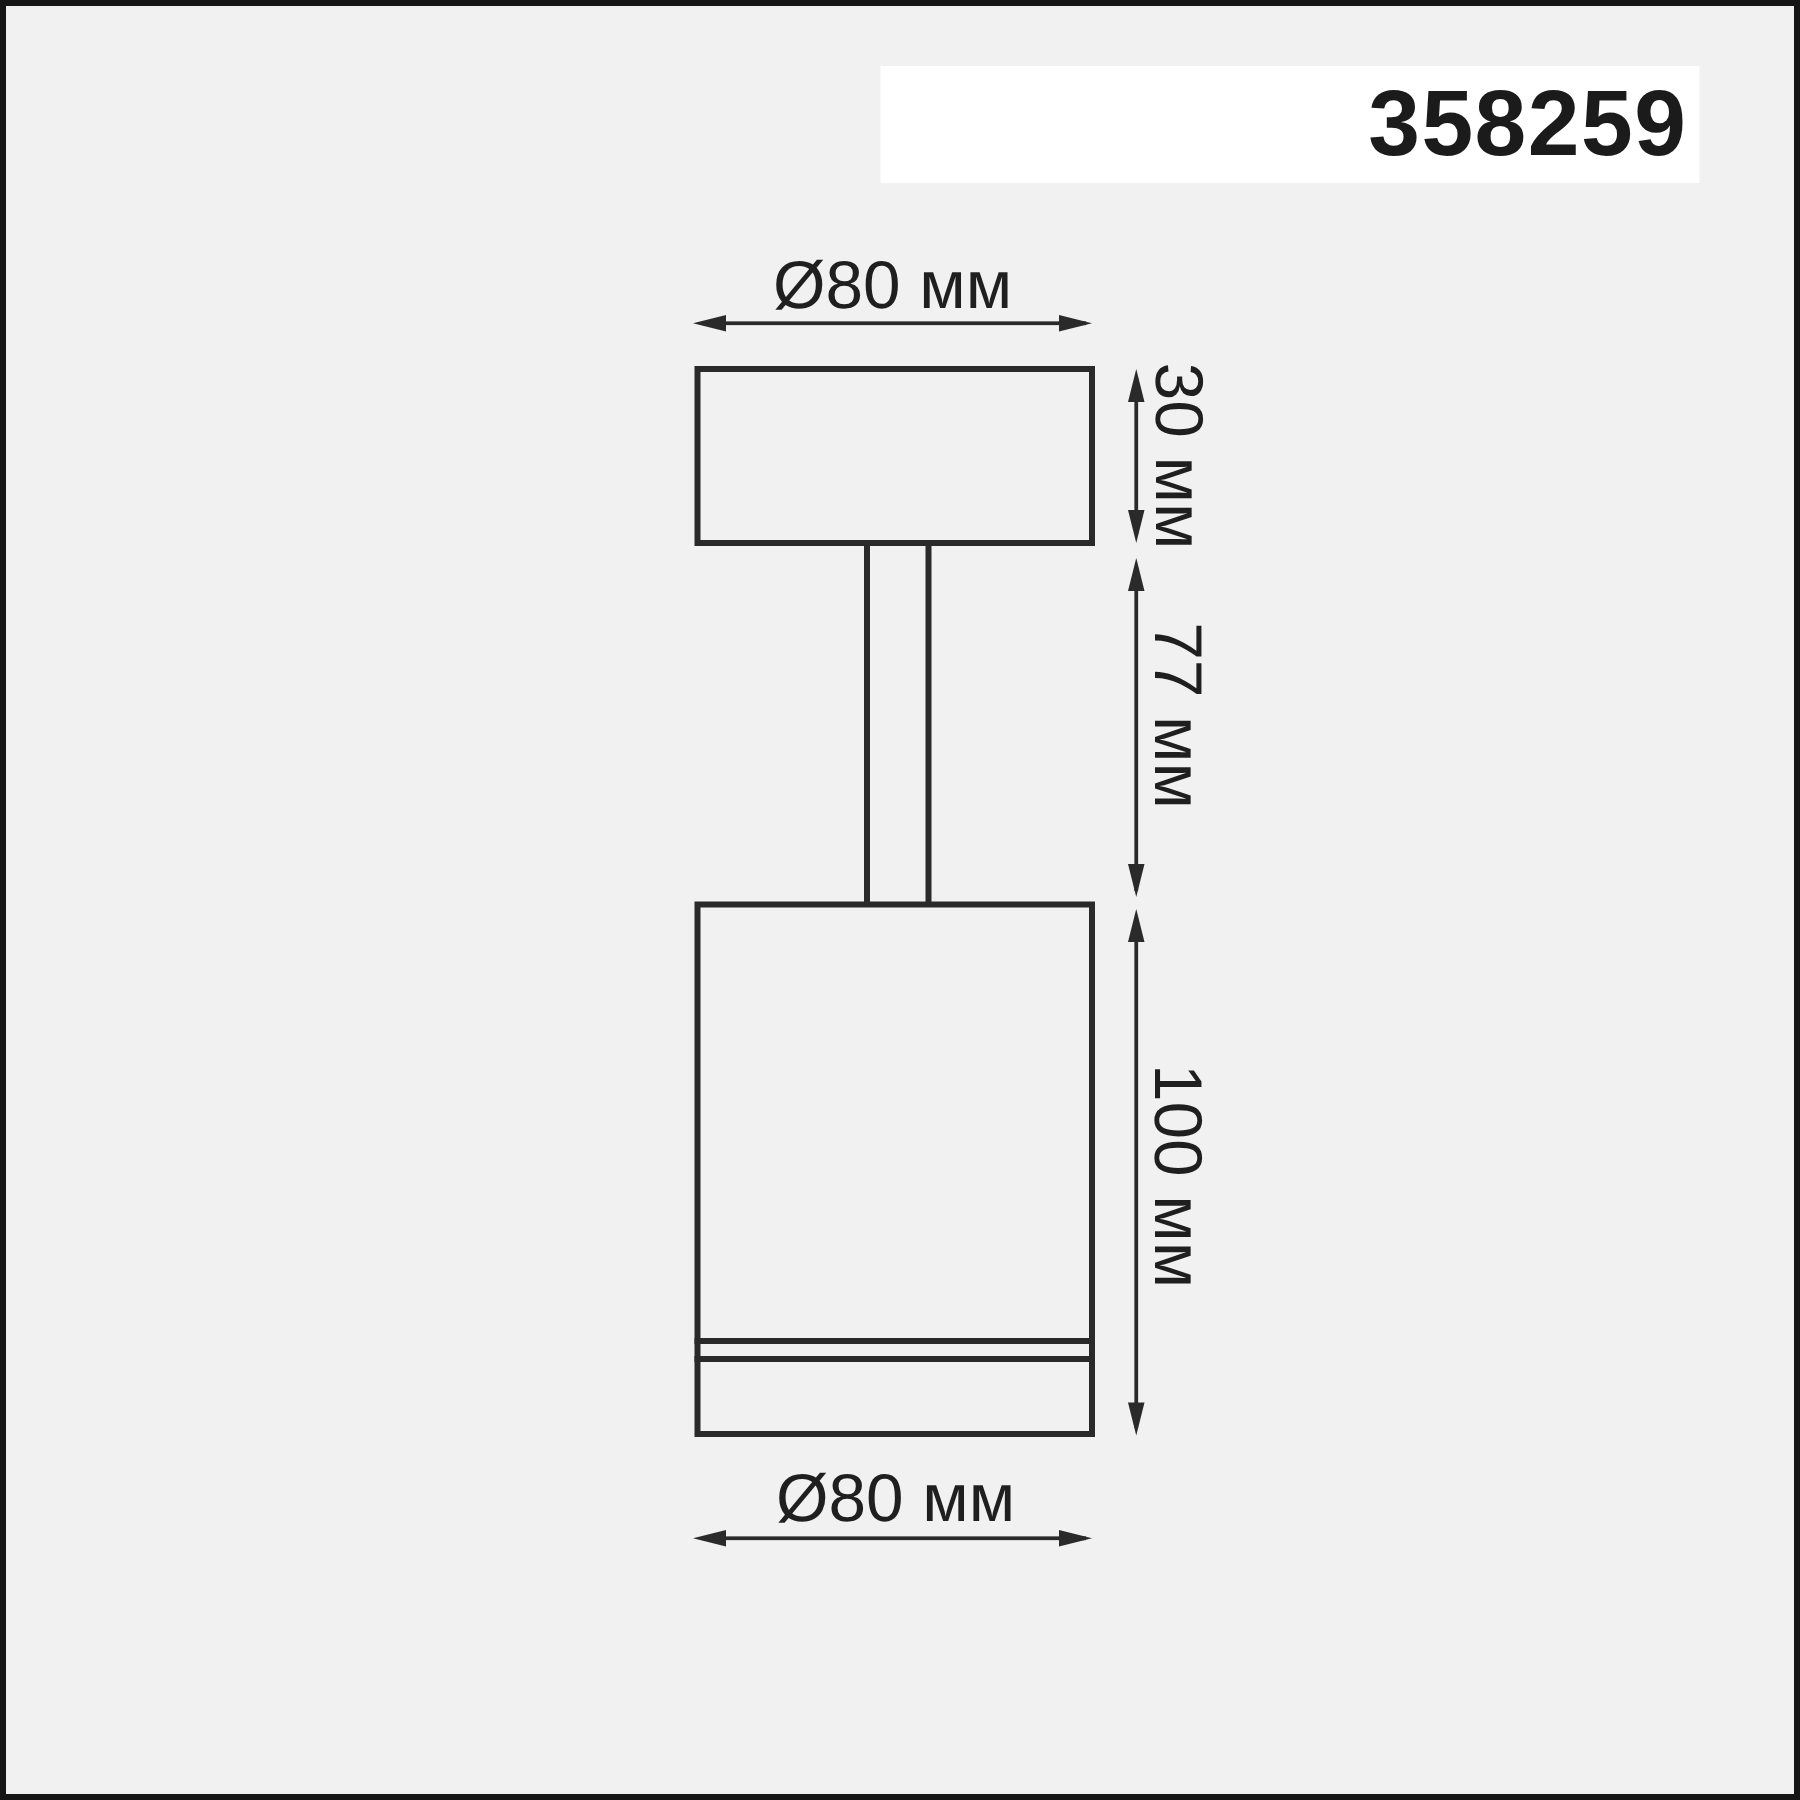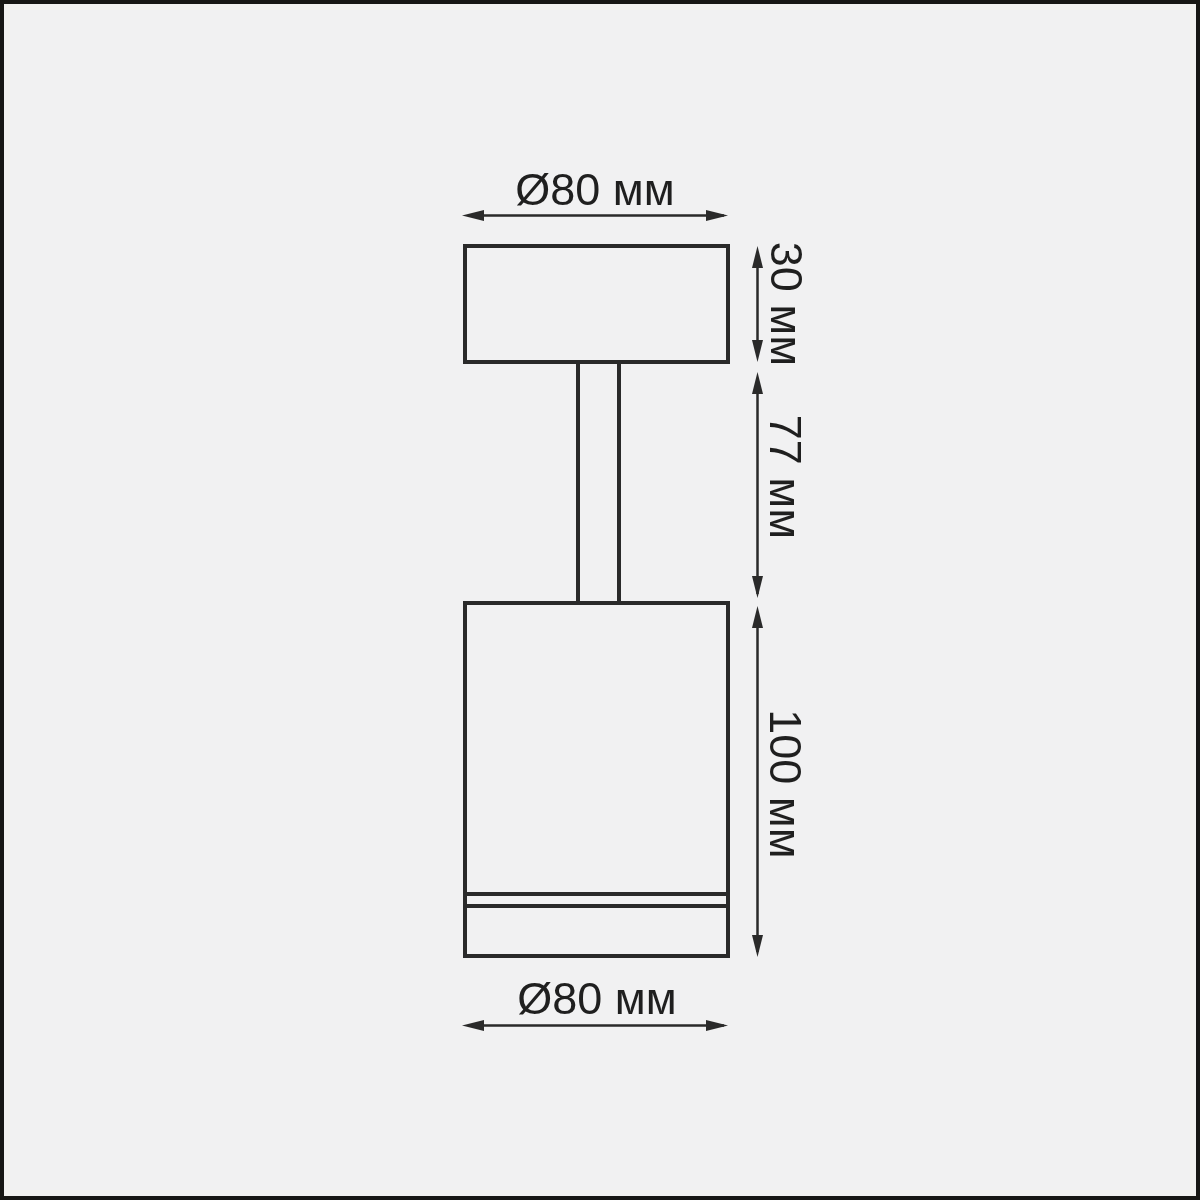--- a/index.html
+++ b/index.html
@@ -79,20 +79,23 @@
   .rot90 { transform: rotate(90deg); transform-origin: center center; }
   .dim-30  { left: 714px; top: 282px; width: 145px; height: 44px; }
   .dim-77  { left: 706px; top: 455px; width: 160px; height: 44px; }
   .dim-100 { left: 691px; top: 762px; width: 190px; height: 44px; }
 </style>
 </head>
 <body>
 
 <div class="stage">
 
+  <div class="article-band">
+    <span class="article-number">358259</span>
+  </div>
 
   <div class="outline canopy"></div>
   <div class="outline stem"></div>
   <div class="outline body-cyl"></div>
   <div class="trim trim-a"></div>
   <div class="trim trim-b"></div>
 
   <svg class="dims" viewBox="0 0 1200 1200" xmlns="http://www.w3.org/2000/svg" fill="#2a2a2a" stroke="none">
 
     <g>

